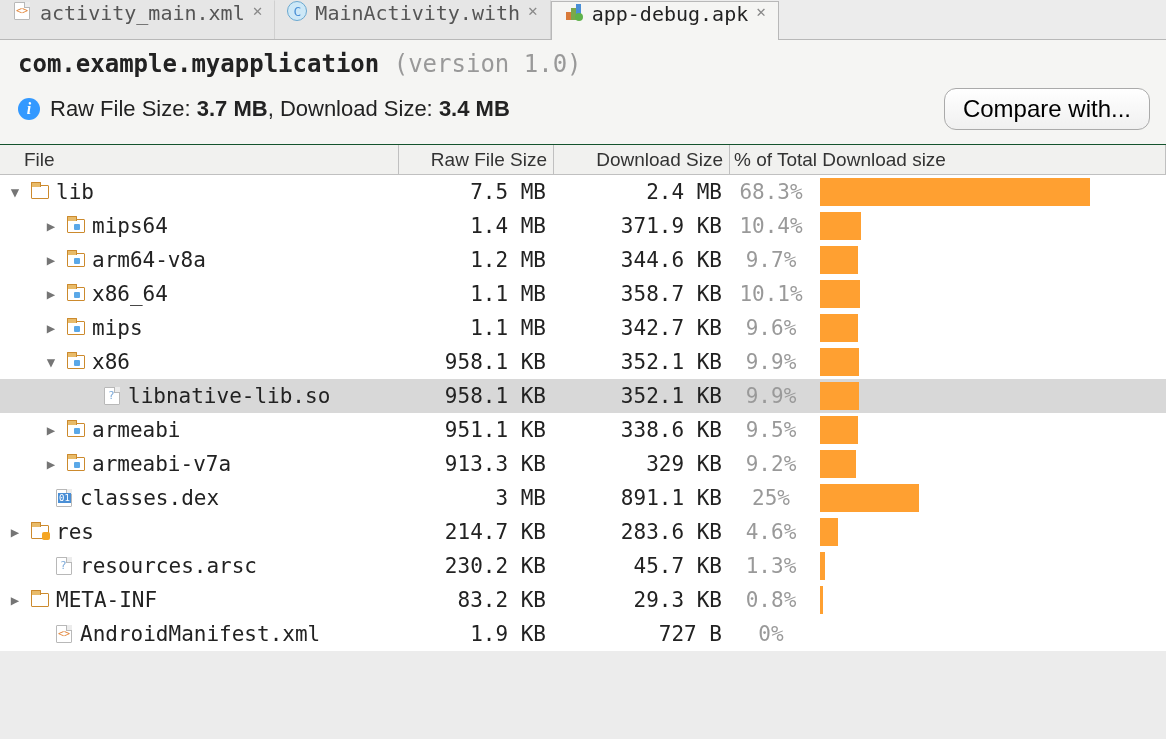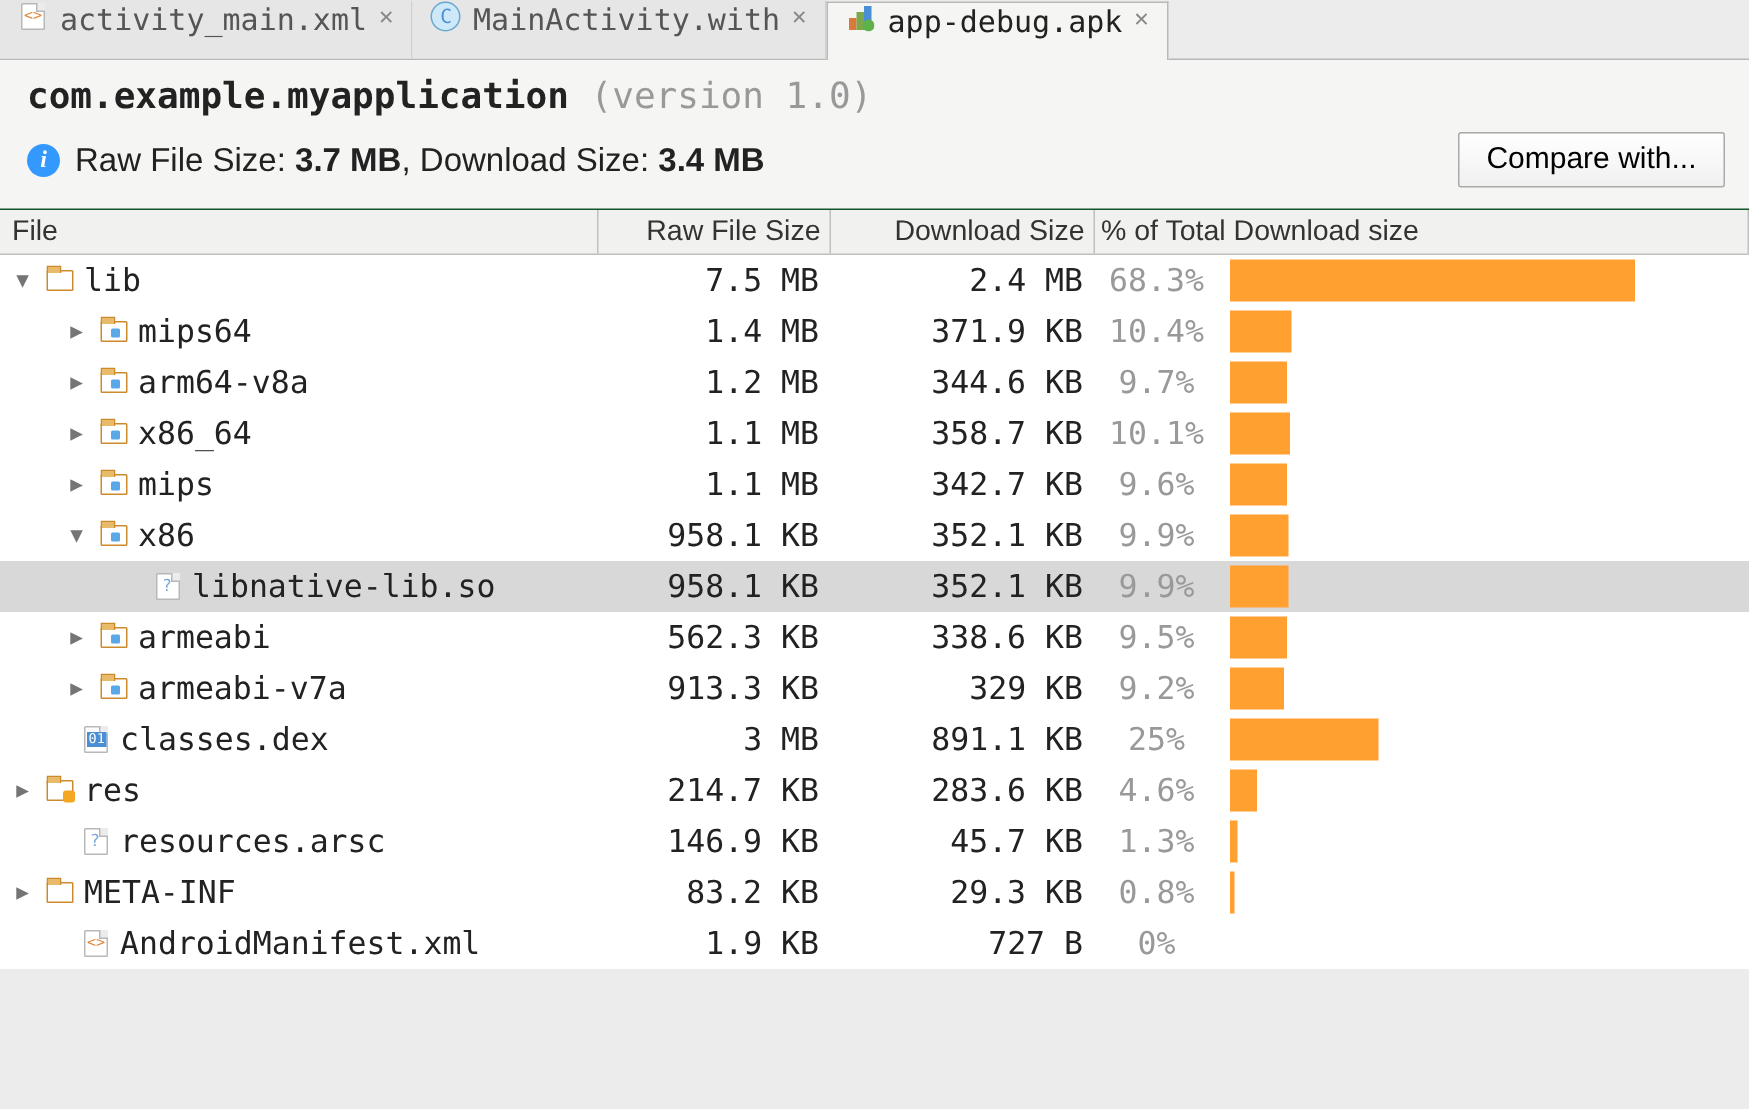--- a/index.html
+++ b/index.html
@@ -74,36 +74,36 @@
 .info-icon {
   width: 22px; height: 22px; border-radius: 50%;
   background: #3399ff; color: #fff;
   display: inline-flex; align-items: center; justify-content: center;
   font-style: italic; font-family: Georgia, serif; font-size: 16px;
   font-weight: bold;
 }
 .compare-btn {
   background: linear-gradient(#ffffff, #f0f0f0);
   border: 1px solid #aaa;
-  border-radius: 2px;
+  border-radius: 12px;
   padding: 6px 18px;
-  font-size: 20px;
+  font-size: 24px;
   cursor: pointer;
 }
 .header-row {
   display: flex;
   font-size: 19px;
   color: #333;
   border-bottom: 1px solid #c0c0c0;
   height: 30px;
   align-items: center;
   background: #f1f1ef;
 }
 .header-row > div { border-right: 1px solid #c0c0c0; height: 100%; display: flex; align-items: center; }
-.col-file { width: 399px; padding-left: 8px; }
+.col-file { width: 399px; padding-left: 24px; }
 .col-raw { width: 155px; justify-content: flex-end; padding-right: 6px; }
 .col-dlsize { width: 176px; justify-content: flex-end; padding-right: 6px; }
 .col-pct { flex: 1; padding-left: 4px; border-right: none; }
 .tree { background: #fff; font-family: Menlo, monospace; font-size: 21px; }
 .row {
   display: flex;
   align-items: center;
   height: 34px;
 }
 .row.selected { background: #d8d8d8; }
@@ -333,21 +333,21 @@
       </div>
     </div>
     <div class="row">
       <div class="cell-file" style="padding-left:42px">
         <span class="arrow">▶</span>
         <span class="icon">
           <span class="folder dot"></span>
         </span>
         <span>armeabi</span>
       </div>
-      <div class="cell-raw">562.3 KB</div>
+      <div class="cell-raw">951.1 KB</div>
       <div class="cell-dl">338.6 KB</div>
       <div class="cell-pct">9.5%</div>
       <div class="cell-bar">
         <div class="bar" style="width:38px"></div>
       </div>
     </div>
     <div class="row">
       <div class="cell-file" style="padding-left:42px">
         <span class="arrow">▶</span>
         <span class="icon">
@@ -393,21 +393,21 @@
       </div>
     </div>
     <div class="row">
       <div class="cell-file" style="padding-left:30px">
         <span class="arrow"></span>
         <span class="icon">
           <span class="file-icon q"></span>
         </span>
         <span>resources.arsc</span>
       </div>
-      <div class="cell-raw">146.9 KB</div>
+      <div class="cell-raw">230.2 KB</div>
       <div class="cell-dl">45.7 KB</div>
       <div class="cell-pct">1.3%</div>
       <div class="cell-bar">
         <div class="bar" style="width:5px"></div>
       </div>
     </div>
     <div class="row">
       <div class="cell-file" style="padding-left:6px">
         <span class="arrow">▶</span>
         <span class="icon">

